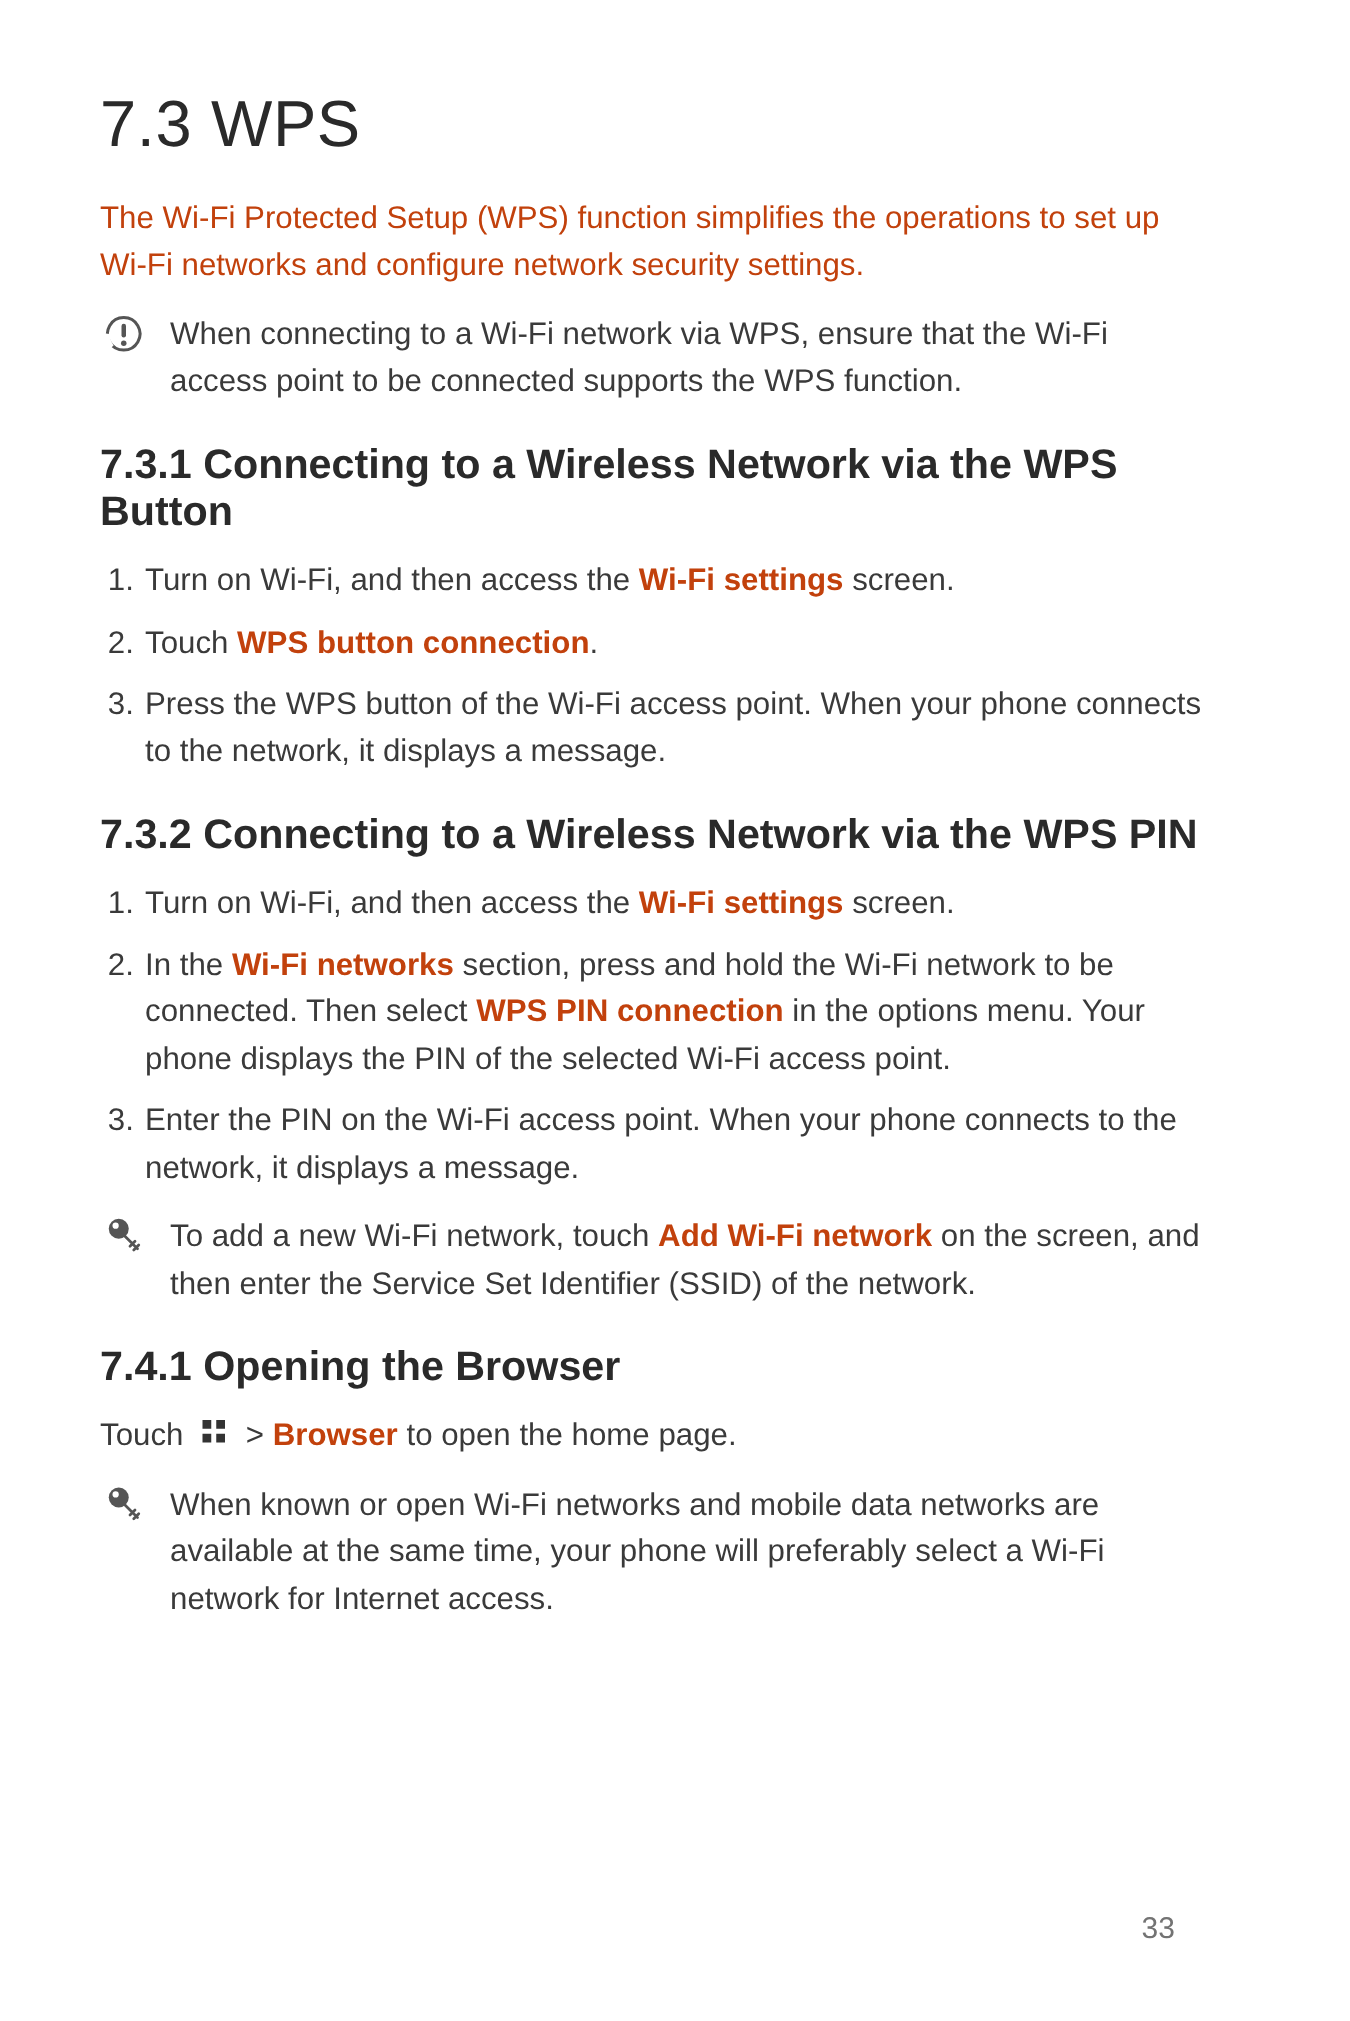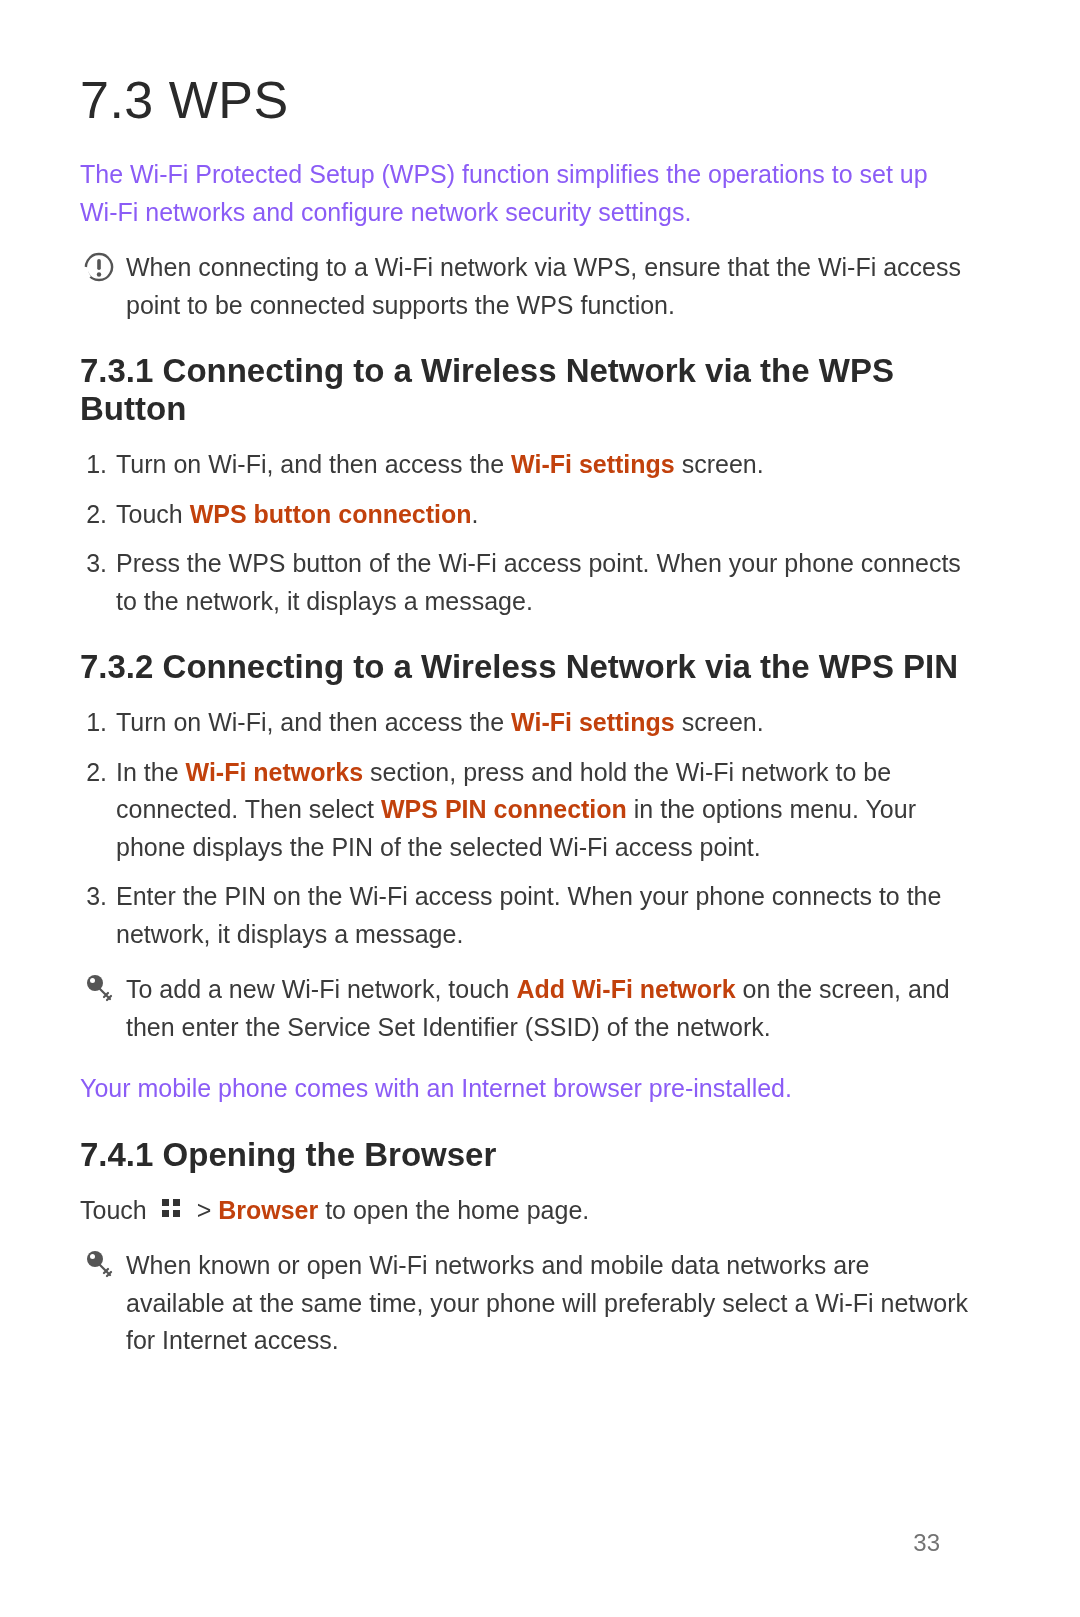--- a/index.html
+++ b/index.html
@@ -26,25 +26,25 @@
   h2.subsection {
     font-size: 33px;
     font-weight: 700;
     margin: 28px 0 18px 0;
     color: #2a2a2a;
   }
   p.body, .body {
     font-size: 25px;
     line-height: 1.5;
     margin: 0 0 18px 0;
-    color: #8b5cf6;
+    color: #c2410c;
   }
   .note {
     display: flex;
-    gap: 8px;
+    gap: 18px;
     margin: 18px 0 24px 0;
   }
   .note-icon {
     flex: 0 0 38px;
     display: flex;
     justify-content: center;
     align-items: flex-start;
     padding-top: 2px;
   }
   .note-body {
@@ -136,21 +136,20 @@
         <circle cx="8.5" cy="7.5" r="2.5" fill="#fff"></circle>
         <path d="M15 15 L26 26 M20 24 L24 20 M23 27 L27 23" stroke="#555" stroke-width="2.2" stroke-linecap="round" fill="none"></path>
       </svg>
     </div>
     <div class="note-body">
       <span>To add a new Wi-Fi network, touch </span><b>Add Wi-Fi network</b><span> on the screen, and then enter the Service Set Identifier (SSID) of the network.</span>
     </div>
   </div>
 
 
-  <p class="body">Your mobile phone comes with an Internet browser pre-installed.</p>
 
   <h2 class="subsection">7.4.1  Opening the Browser</h2>
 
   <p class="touch-line">
     <span>Touch </span>
     <span class="appgrid">
       <svg width="24" height="24" viewBox="0 0 24 24">
         <rect x="2" y="2" width="7" height="7" fill="#333"></rect>
         <rect x="13" y="2" width="7" height="7" fill="#333"></rect>
         <rect x="2" y="13" width="7" height="7" fill="#333"></rect>

